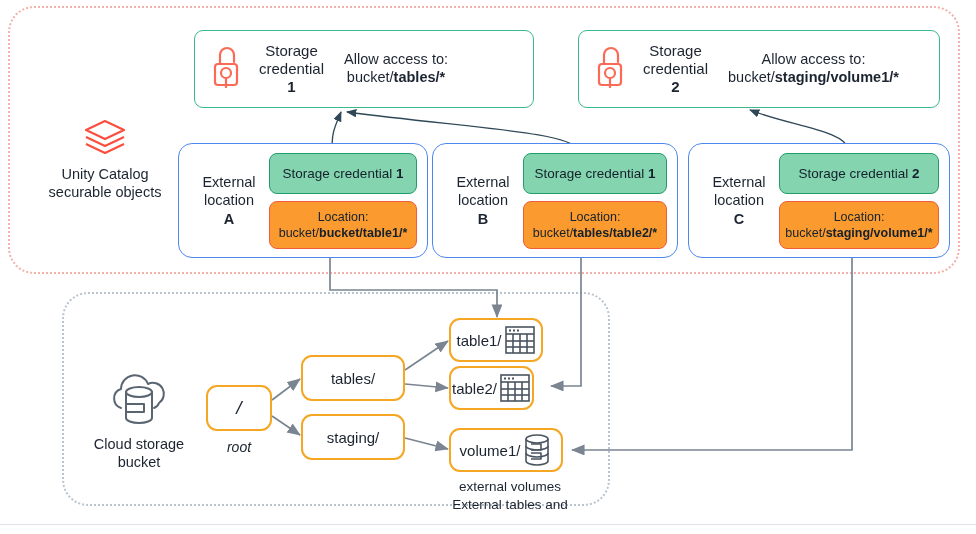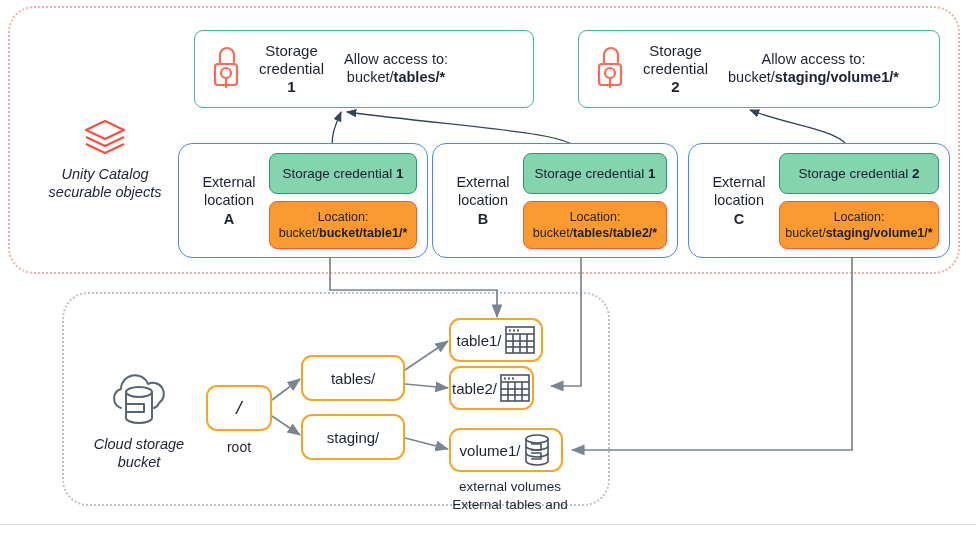--- a/index.html
+++ b/index.html
@@ -18,21 +18,21 @@
   }
   .cloud-group{
     position:absolute;left:62px;top:292px;width:548px;height:214px;
     border:2px dotted #b9c4cf;border-radius:26px;box-sizing:border-box;
   }
   .bottom-rule{
     position:absolute;left:0;top:524px;width:976px;height:1px;background:#dfe3e8;
   }
 
   
-  .side-caption{position:absolute;text-align:center;line-height:1.28;font-size:14.5px;color:#1b2430;font-style:italic;}
+  .side-caption{position:absolute;text-align:center;line-height:1.28;font-size:14.5px;color:#1b2430;}
 
   
   .cred-card{
     position:absolute;box-sizing:border-box;
     background:#ffffff;border:1.6px solid #3cb98b;border-radius:9px;
     display:flex;align-items:center;
   }
   .cred-card .lock{margin-left:16px;flex:0 0 auto;}
   .cred-title{
     margin-left:14px;text-align:center;font-size:15px;line-height:1.22;color:#1b2430;
@@ -239,21 +239,21 @@
         <path d="M24 34 L42 34 L42 42 L24 42"></path>
       </g>
     </svg>
     <div>Cloud storage</div>
     <div>bucket</div>
   </div>
 
   <div class="node" style="left:206px;top:385px;width:66px;height:46px;font-style:italic;font-size:19px;">
     <span class="nlabel">/</span>
   </div>
-  <div class="node-sub" style="left:206px;top:438px;width:66px;">root</div>
+  <div class="node-sub" style="left:206px;top:438px;width:66px;font-style:italic;">root</div>
 
   <div class="node" style="left:301px;top:355px;width:104px;height:46px;">
     <span class="nlabel">tables/</span>
   </div>
   <div class="node" style="left:301px;top:414px;width:104px;height:46px;">
     <span class="nlabel">staging/</span>
   </div>
 
   <div class="node with-icon" style="left:449px;top:318px;width:94px;height:44px;">
     <span class="nlabel">table1/</span>

